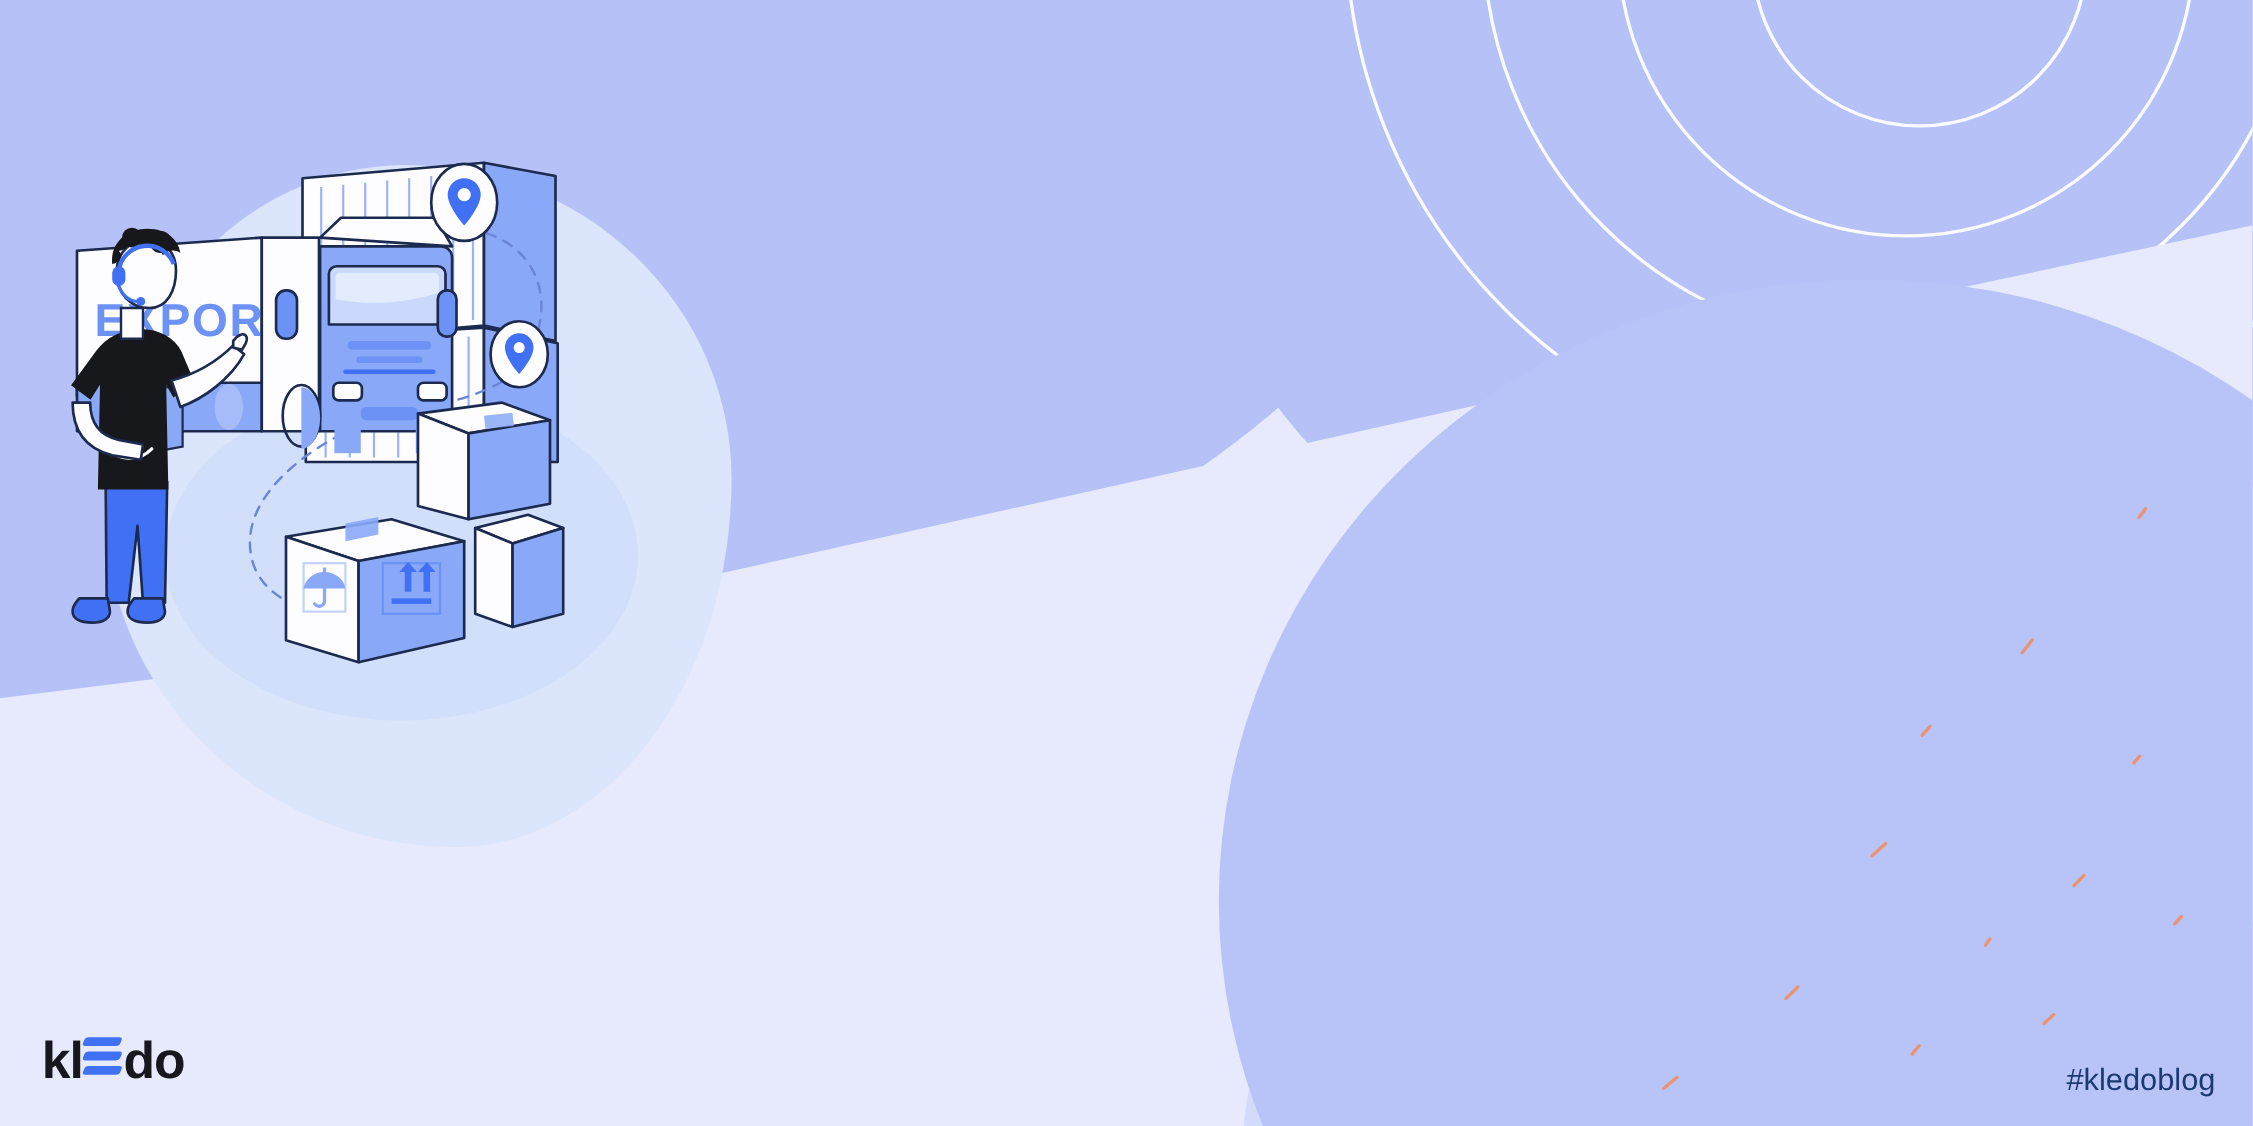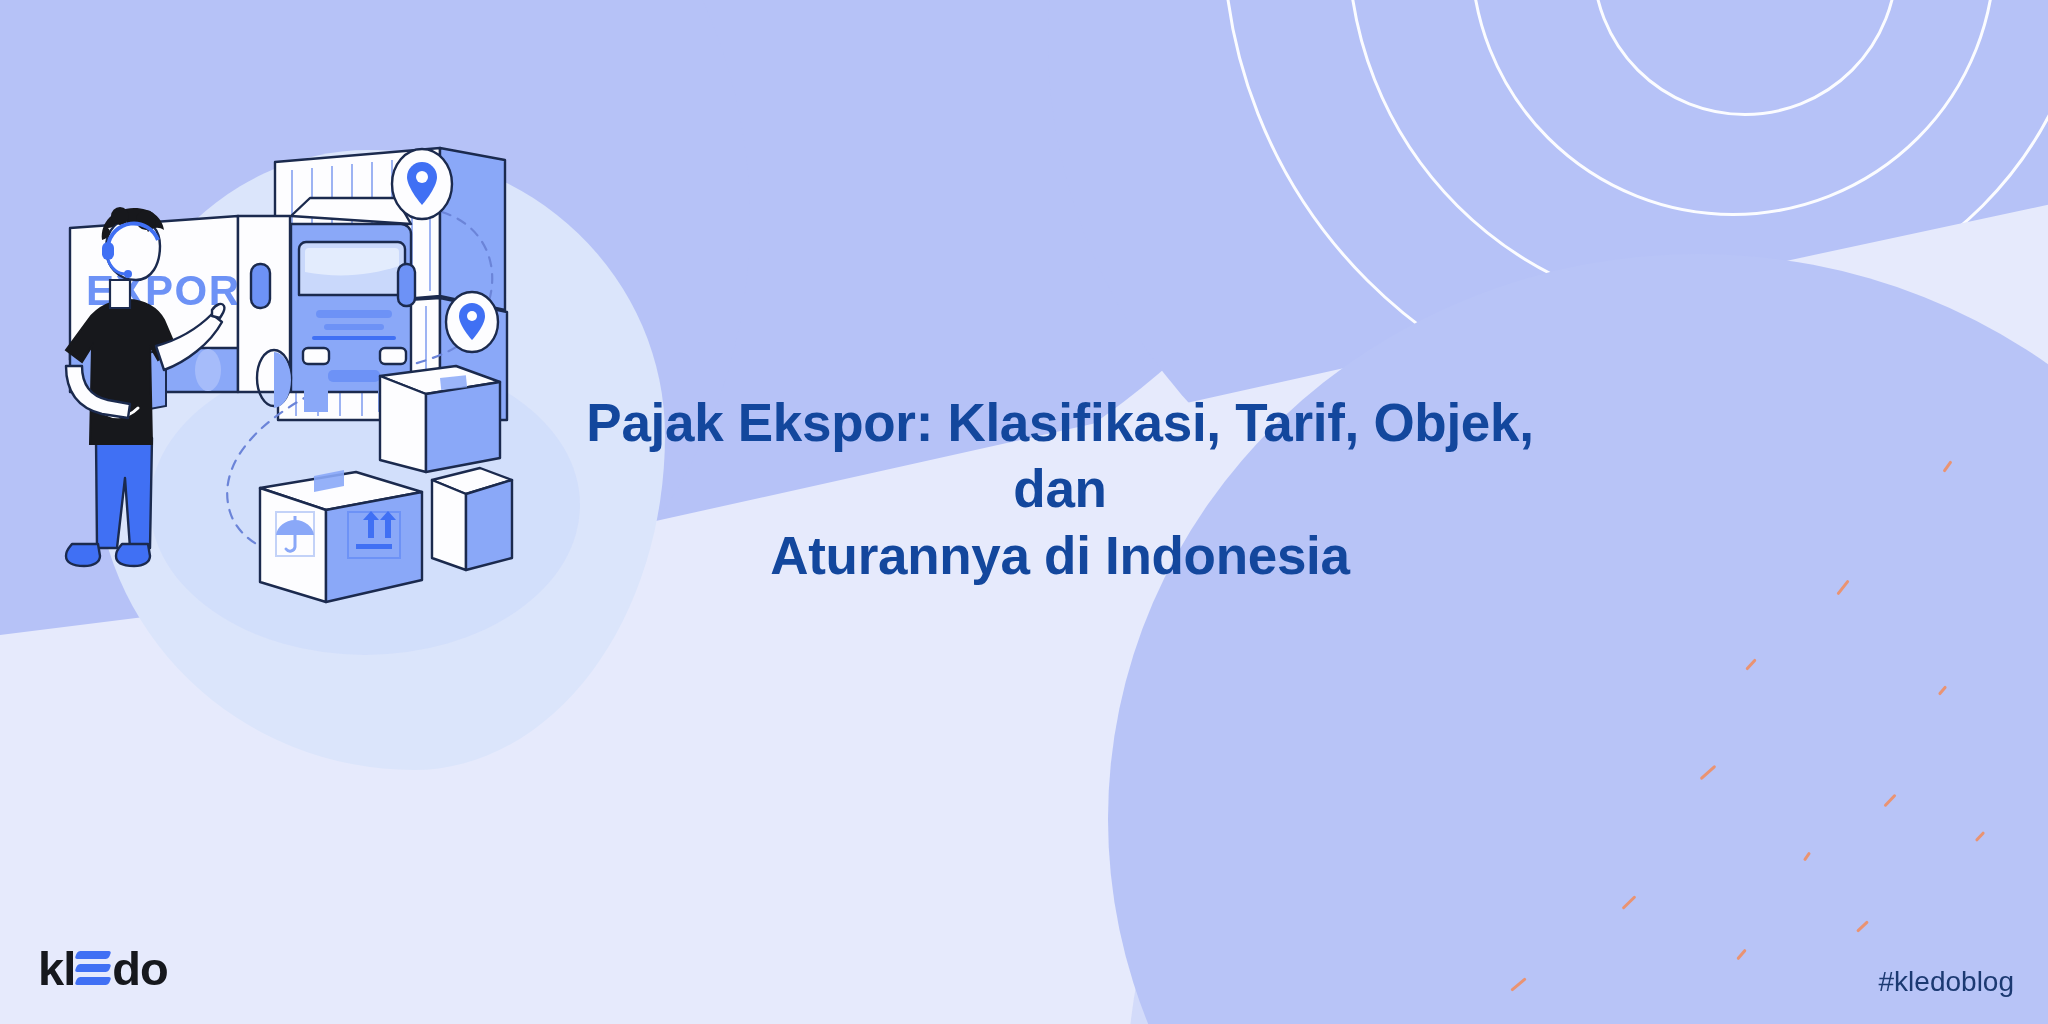--- a/index.html
+++ b/index.html
@@ -60,21 +60,21 @@
     position:absolute;left:1060px;top:390px;width:1010px;
     transform:translateX(-50%);
     text-align:center;
   }
   .title{
     margin:0;color:#13479d;font-weight:bold;font-size:53px;line-height:1.25;
     letter-spacing:-.3px;
   }
 
   
-  .logo{position:absolute;left:38px;bottom:28px;display:flex;align-items:center;height:56px;}
+  .logo{position:absolute;left:38px;bottom:28px;display:flex;height:56px;}
   .logo-text{font-size:47px;font-weight:bold;color:#16181d;letter-spacing:-1px;line-height:1;}
   .logo-bars{display:inline-flex;flex-direction:column;justify-content:center;gap:5px;margin:0 2px 0 1px;height:40px;}
   .logo-bar{width:34px;height:8px;background:#4070f4;border-radius:3px;transform:skewX(-22deg);}
   .hashtag{position:absolute;right:34px;bottom:26px;font-size:28px;color:#1c3a72;font-weight:400;text-align:center;}
 
   
   .illus{position:absolute;left:60px;top:120px;width:500px;height:500px;}
   .illus svg{display:block;width:500px;height:500px;overflow:visible;}
 </style>
 </head>
@@ -264,24 +264,20 @@
         <circle cx="60" cy="96" r="9" fill="#17181c"></circle>
 
         <path fill="none" stroke="#4070f4" stroke-width="4" d="M48,126 a26,26 0 0 1 50,-6"></path>
         <rect x="42" y="122" width="12" height="18" rx="6" fill="#4070f4"></rect>
         <path fill="none" stroke="#4070f4" stroke-width="3" d="M48,140 c4,10 10,14 18,14"></path>
         <circle cx="68" cy="154" r="4" fill="#4070f4"></circle>
       </g>
     </svg>
   </div>
 
-  <div class="title-wrap">
-    <h1 class="title">Pajak Ekspor: Klasifikasi, Tarif, Objek, dan</h1>
-    <h1 class="title">Aturannya di Indonesia</h1>
-  </div>
 
   <div class="logo">
     <span class="logo-text">kl</span>
     <span class="logo-bars">
       <span class="logo-bar"></span>
       <span class="logo-bar"></span>
       <span class="logo-bar"></span>
     </span>
     <span class="logo-text">do</span>
   </div>

